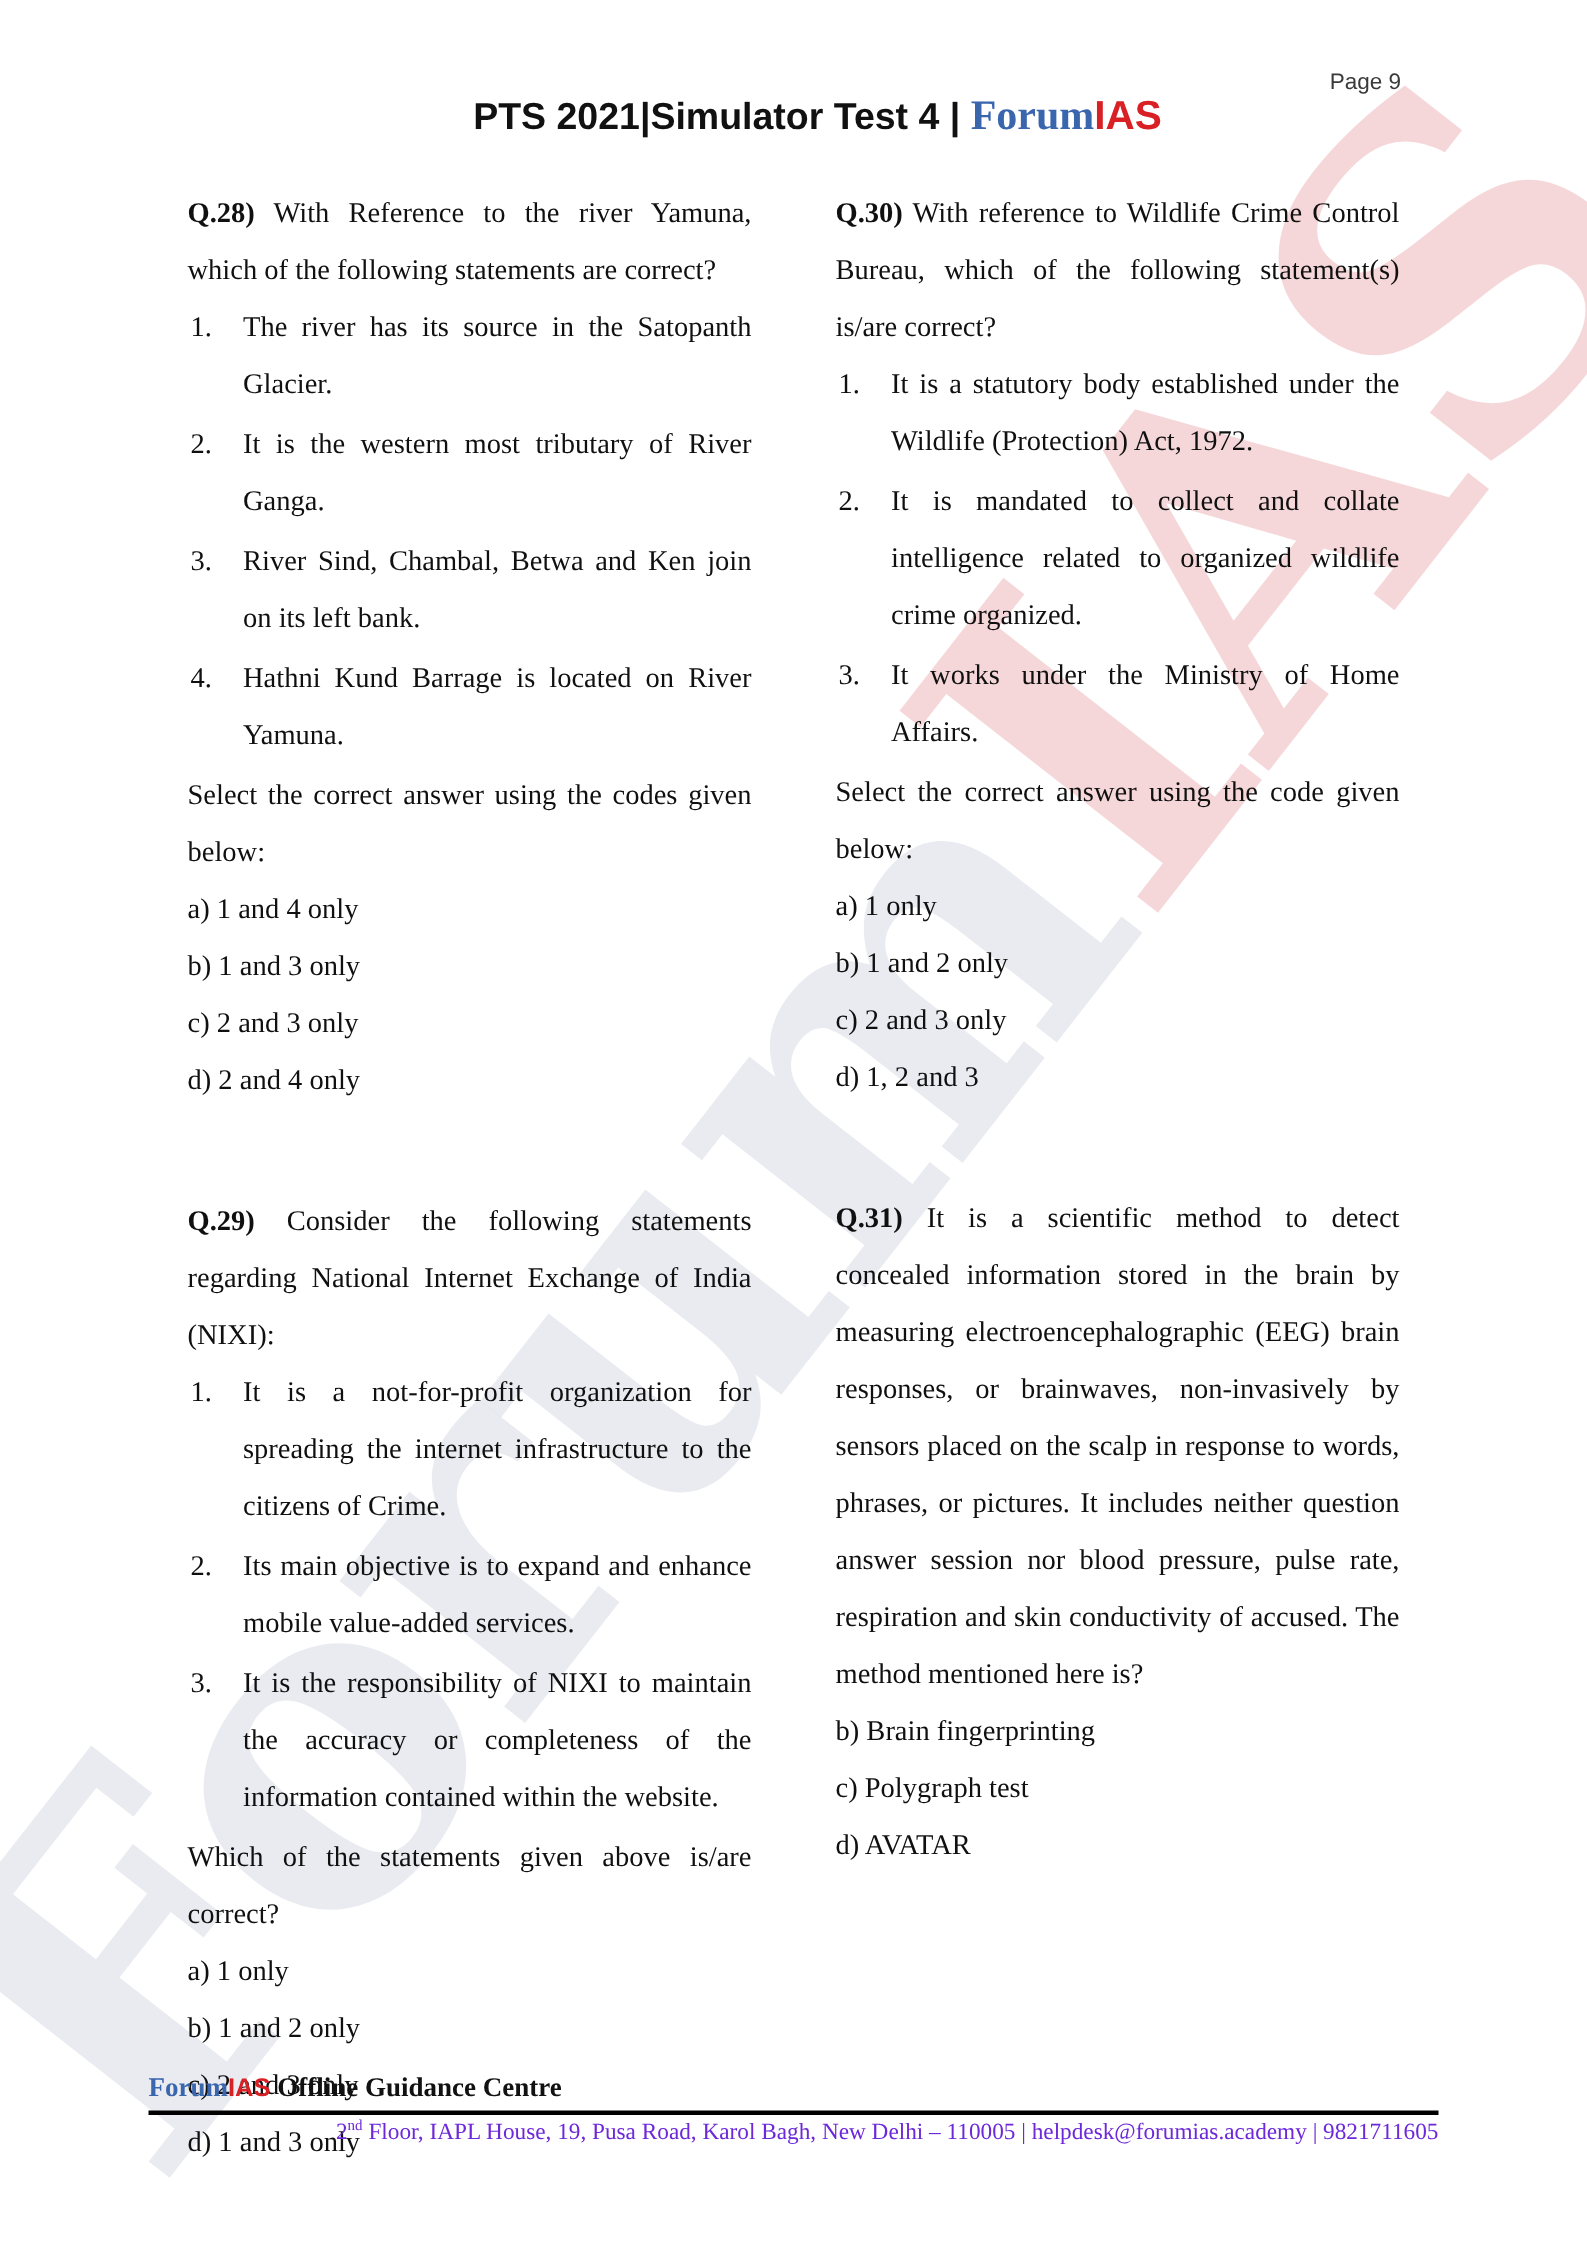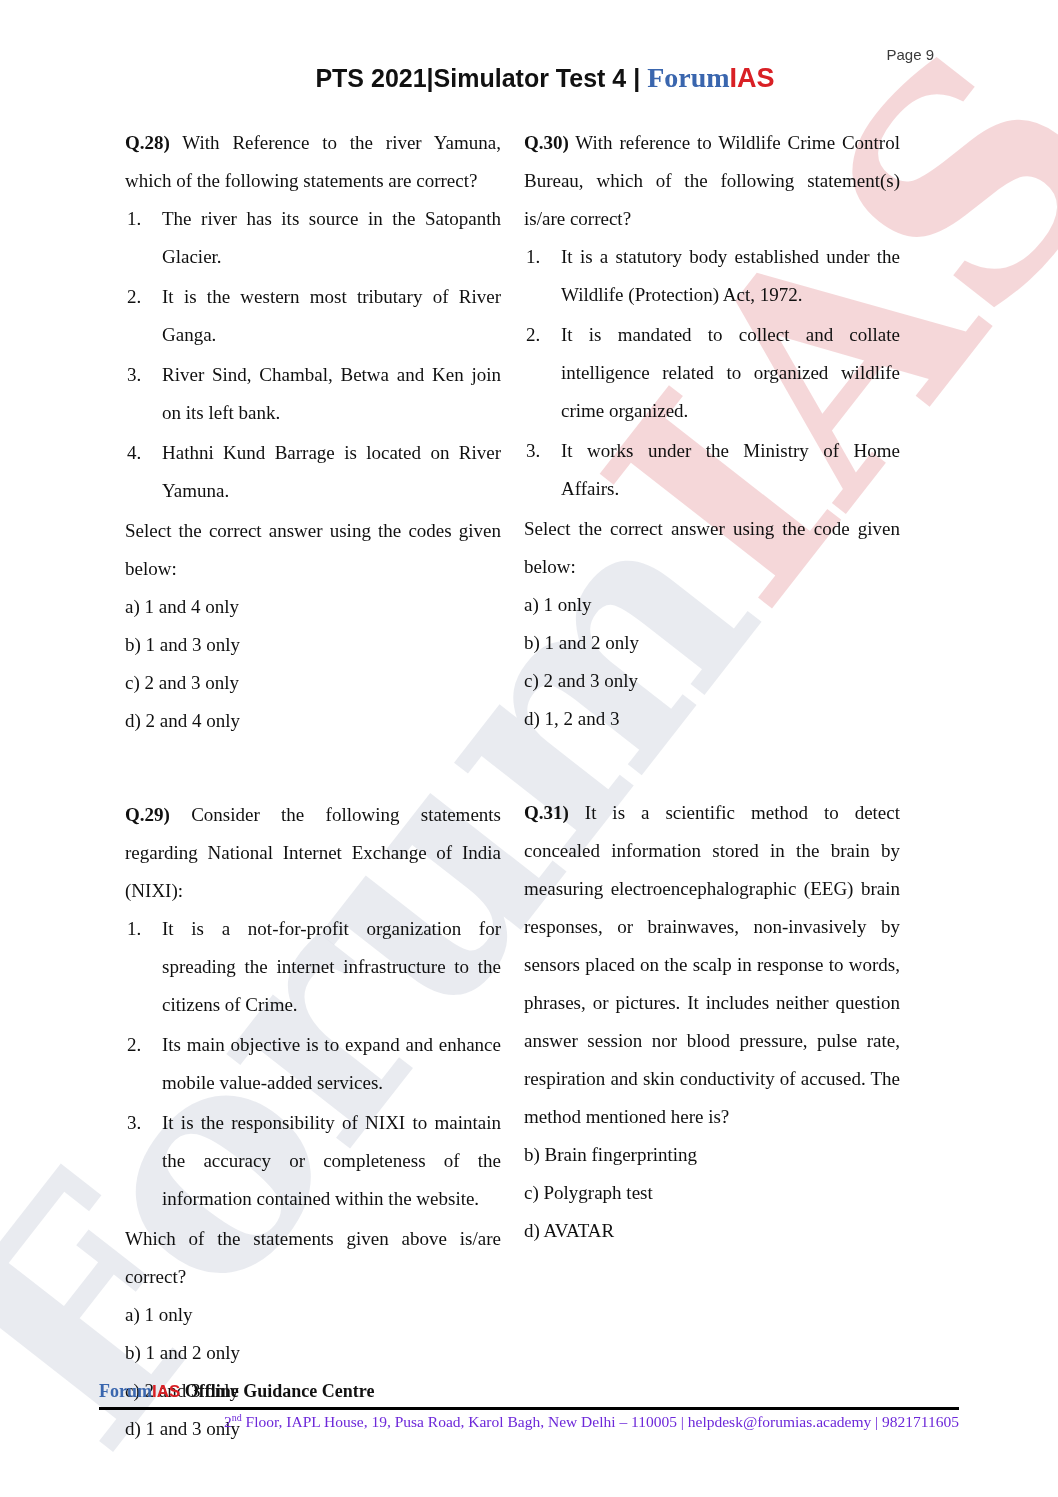--- a/index.html
+++ b/index.html
@@ -33,21 +33,21 @@
   }
   .brand-secondary {
     font-family:"Liberation Sans", sans-serif; font-weight:600;
     color:#D92025;
   }
   .header-title .brand-primary { font-size:28px; }
   .header-title .brand-secondary { font-size:27px; }
   
   .content {
     position:absolute; top:124px; left:125px; width:808px; z-index:1;
-    display:flex; gap:23px;
+    display:flex; gap:56px;
   }
   .col { width:376px; }
   .qblock + .qblock { margin-top:56px; }
   .qblock p { margin:0; text-align:justify; font-size:19px; line-height:38px; }
   .qlabel { font-weight:bold; }
   ol.statements { margin:0; padding:0; list-style:none; counter-reset:st; }
   ol.statements li {
     counter-increment:st; position:relative; padding-left:37px;
     text-align:justify; font-size:19px; line-height:38px; margin-bottom:2px;
   }

